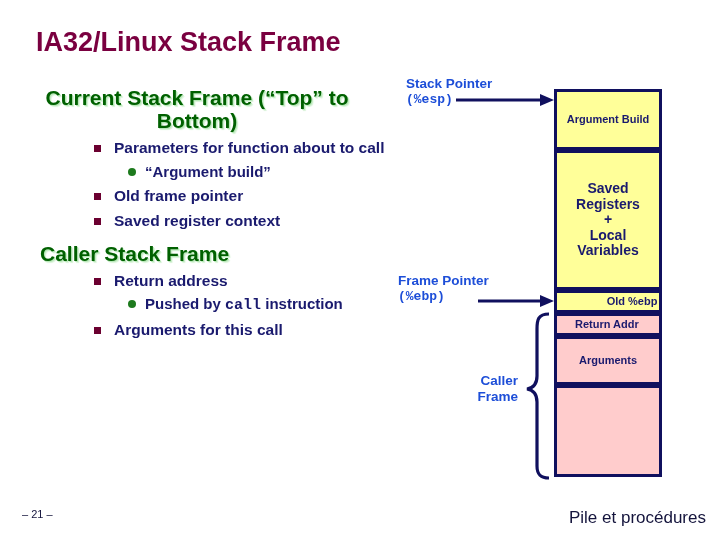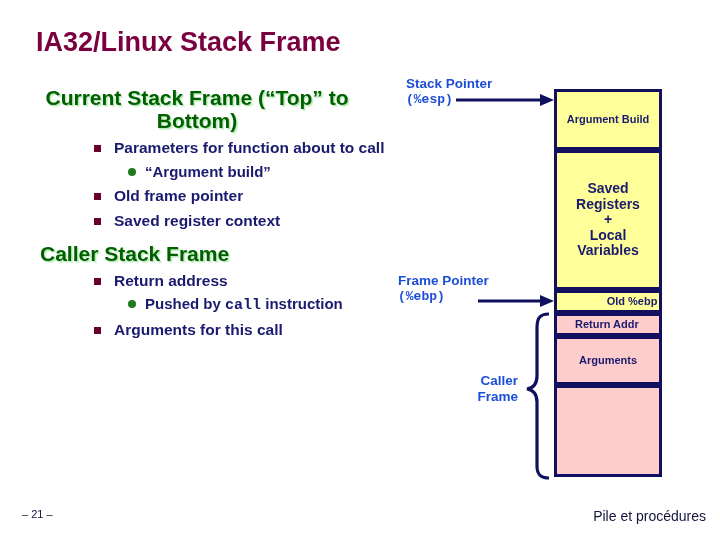--- a/index.html
+++ b/index.html
@@ -150,21 +150,21 @@
     left: 22px;
     top: 508px;
     font-size: 11px;
     color: #14143c;
     font-family: "Liberation Sans", sans-serif;
   }
   #footer-caption {
     position: absolute;
     right: 14px;
     top: 508px;
-    font-size: 14px;
+    font-size: 17px;
     color: #14143c;
     font-family: "Liberation Sans", sans-serif;
   }
 </style>
 </head>
 <body>
 
 <div id="slide-title">IA32/Linux Stack Frame</div>
 
 <div id="left-column">

